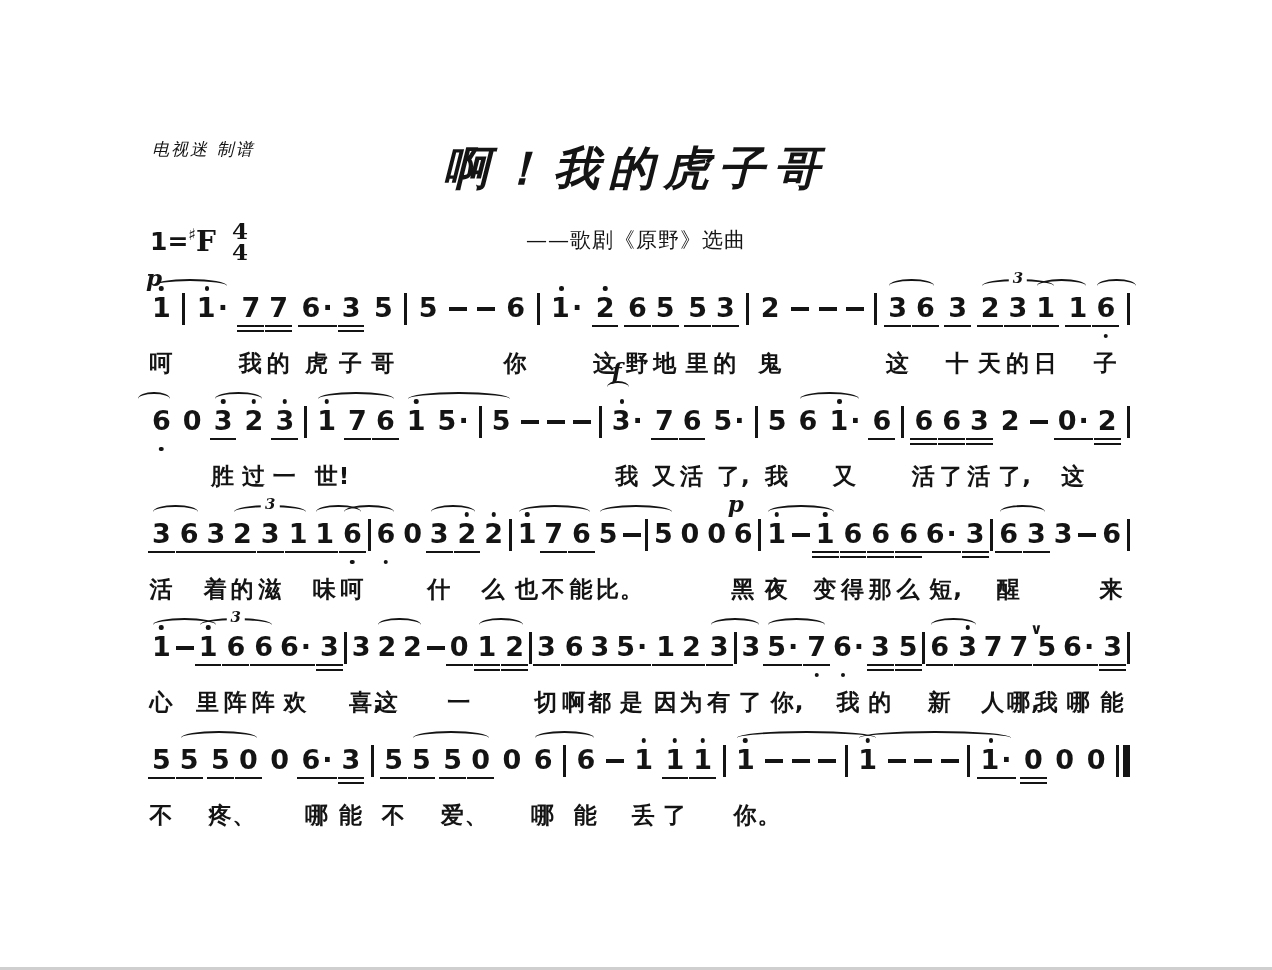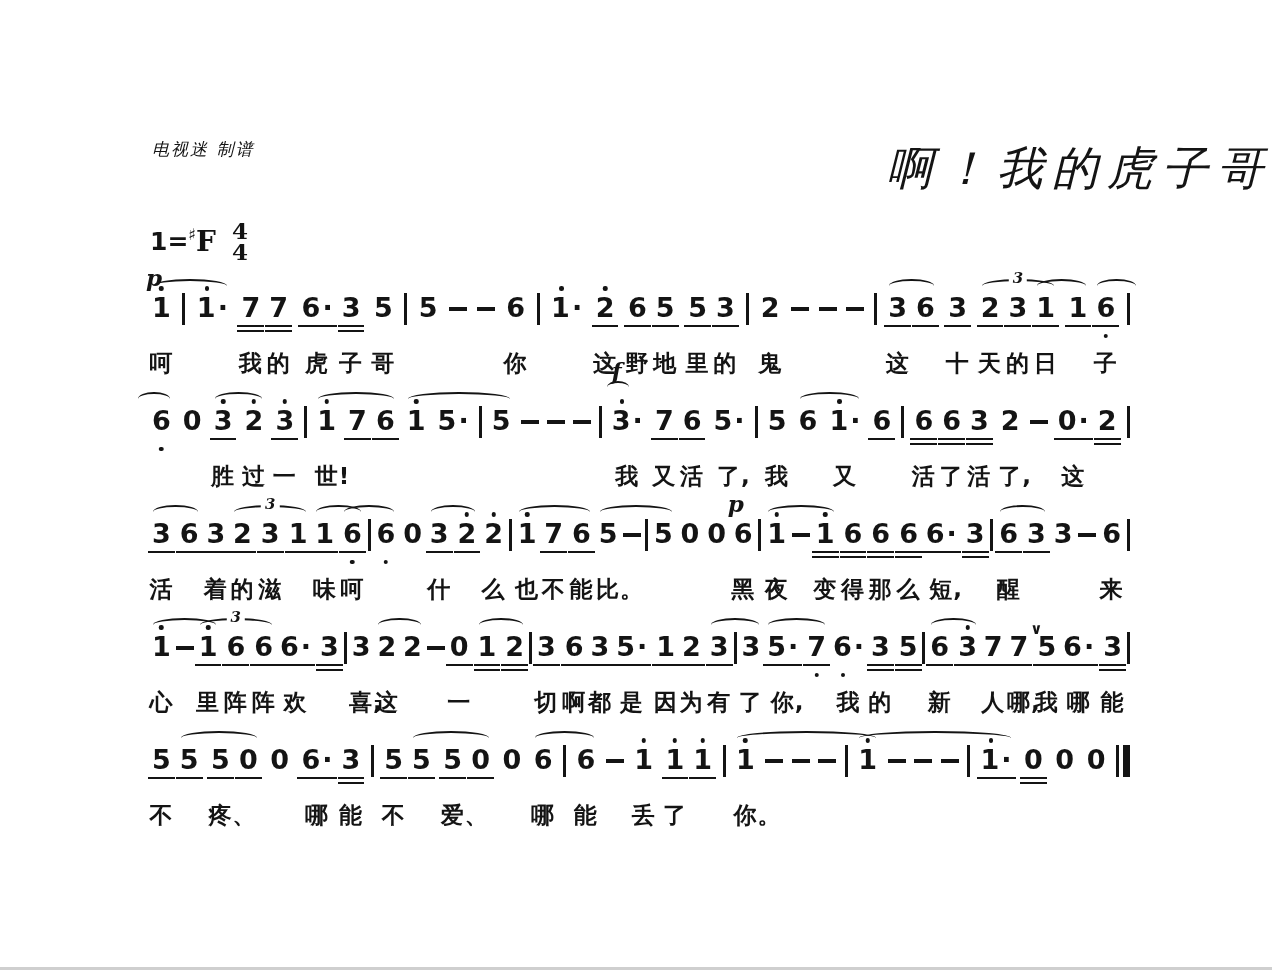--- a/index.html
+++ b/index.html
@@ -1,22 +1,22 @@
 <!DOCTYPE html>
 <html><head>
 <meta charset="utf-8">
 <style>
   html,body{margin:0;padding:0;background:#888;}
   .page{position:relative;width:1272px;height:970px;background:#ffffff;overflow:hidden;
         font-family:"DejaVu Sans",sans-serif;color:#141414;}
   .bottom-edge{position:absolute;left:0;right:0;bottom:0;height:3px;background:#cfcfcf;}
   
   .credit-left{position:absolute;left:152px;top:138px;font:italic 17px "DejaVu Serif",serif;letter-spacing:2px;}
-  .title{position:absolute;left:0;right:0;top:138px;text-align:right;
-         font-family:"DejaVu Serif",serif;font-weight:normal;font-style:italic;
+  .title{position:absolute;left:0;right:0;top:138px;text-align:center;
+         font-family:"DejaVu Serif",serif;font-weight:bold;font-style:italic;
          font-size:46px;letter-spacing:9px;}
   .subtitle{position:absolute;left:0;right:0;top:226px;text-align:center;
             font-family:"DejaVu Serif",serif;font-size:21px;letter-spacing:1px;}
   .credits{position:absolute;right:147px;top:220px;text-align:right;white-space:pre;
            font-family:"DejaVu Serif",serif;font-size:21px;line-height:31px;}
   .keysig{position:absolute;left:150px;top:220px;display:flex;align-items:center;}
   .keysig .one-eq{font-weight:bold;font-size:25px;}
   .keysig .sharp{font-size:16px;font-weight:bold;position:relative;top:-7px;}
   .keysig .keyletter{font-family:"DejaVu Serif",serif;font-weight:bold;font-size:28px;}
   .keysig .frac{margin-left:16px;display:flex;flex-direction:column;align-items:center;
@@ -54,20 +54,21 @@
   .lyrics-row{position:relative;height:40px;}
   .lyr{position:absolute;top:6px;white-space:nowrap;font-size:23px;font-weight:600;
        font-family:"DejaVu Sans",sans-serif;letter-spacing:1px;}
 </style>
 </head>
 <body>
 
 <div class="page">
   <div class="credit-left">电视迷 制谱</div>
   <div class="title">啊！我的虎子哥</div>
+  <div class="subtitle">——歌剧《原野》选曲</div>
   <div class="keysig">
     <span class="one-eq">1=</span>
       <span class="sharp">♯</span>
       <span class="keyletter">F</span>
     <span class="frac">
         <span>4</span>
         <span>4</span>
       </span>
   </div>
   <div class="music" id="music">

